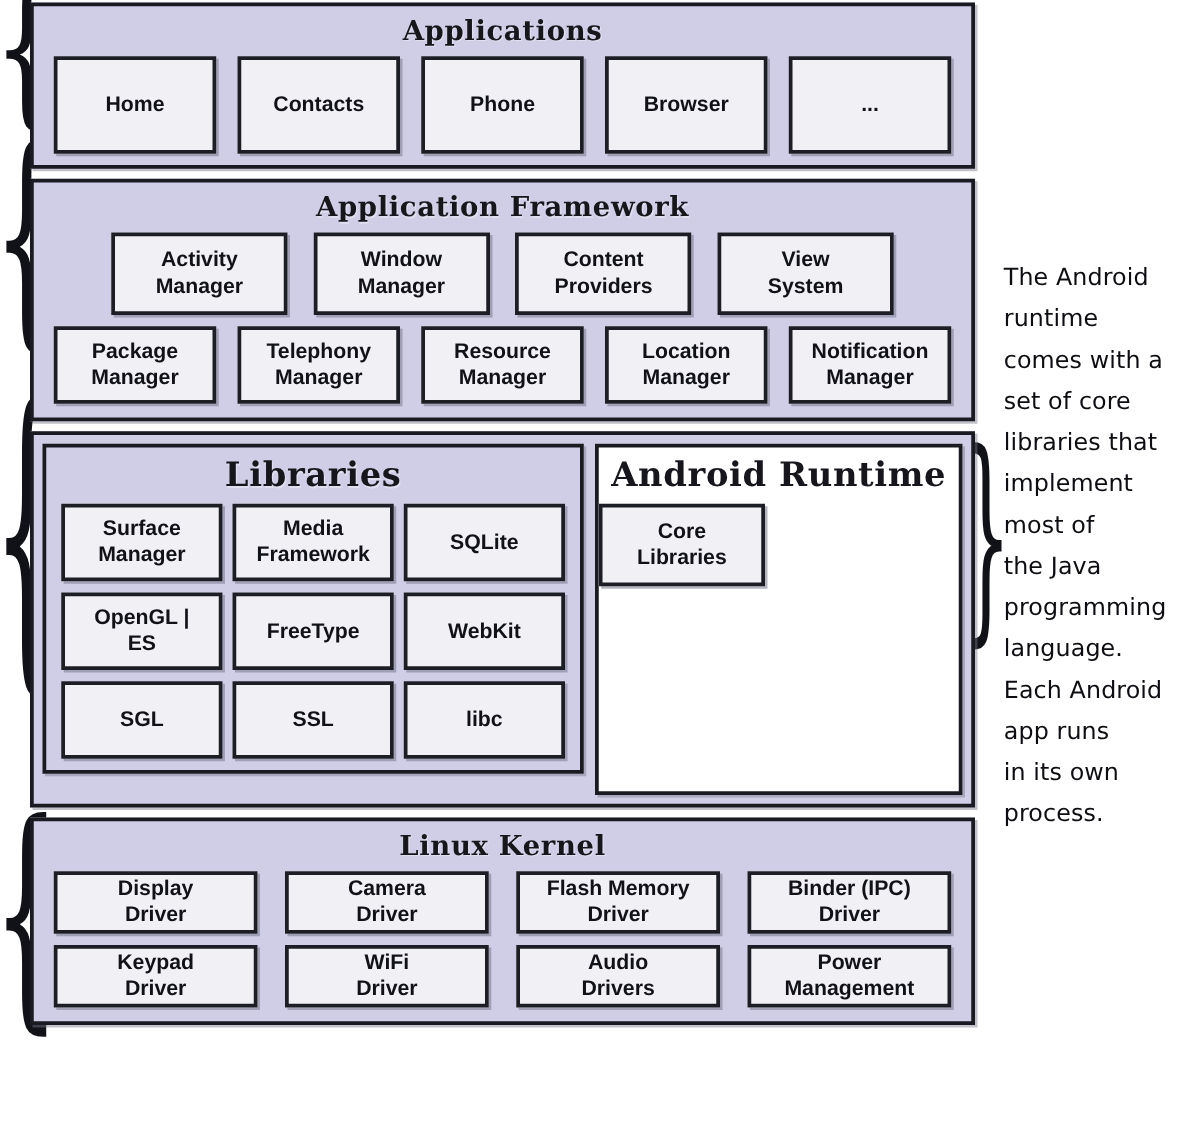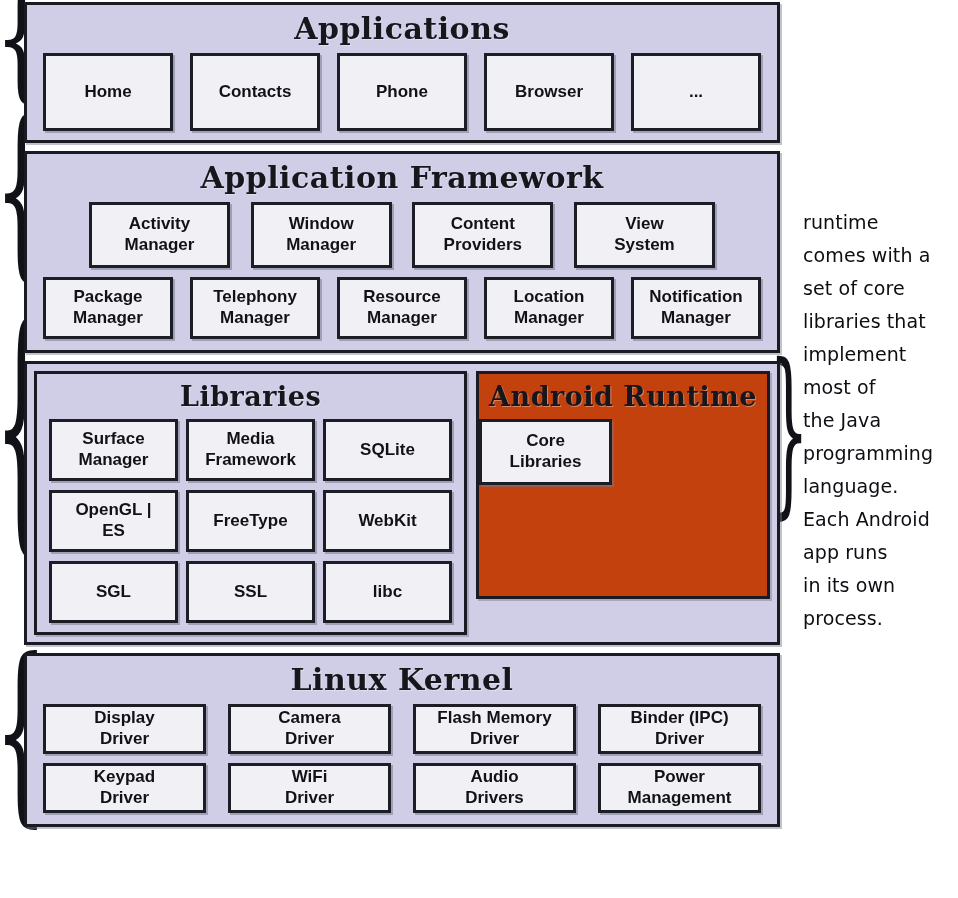--- a/index.html
+++ b/index.html
@@ -29,21 +29,21 @@
     box-sizing: border-box;
     position: relative;
     margin-bottom: 8px;
     box-shadow: 2px 2px 0 rgba(120,120,140,0.45);
   }
 
   .layer-title {
     text-align: center;
     font-family: "DejaVu Serif", serif;
     font-weight: 700;
-    font-size: 30px;
+    font-size: 22px;
     line-height: 1;
     color: #16161c;
     letter-spacing: 0.5px;
     padding-top: 9px;
     padding-bottom: 9px;
     text-shadow: 1px 1px 0 rgba(255,255,255,0.35);
   }
 
   .layer-title.small {
     font-size: 27px;
@@ -91,24 +91,24 @@
   }
   .libs-left {
     flex: 0 0 433px;
     background: #cfcee6;
     border: 3px solid #1a1a22;
     box-sizing: border-box;
     box-shadow: 2px 2px 0 rgba(120,120,140,0.45);
   }
   .libs-right {
     flex: 1 1 auto;
-    background: #c2410c;
+    background: #ffffff;
     border: 3px solid #1a1a22;
     box-sizing: border-box;
-    height: 228px;
+    height: 281px;
     position: relative;
     box-shadow: 2px 2px 0 rgba(120,120,140,0.45);
   }
   .libs-row { padding: 0 12px; margin-bottom: 9px; }
   .libs-row .cell { height: 62px; width: 129px; }
 
   .runtime-box-wrap {
     display: flex;
     justify-content: flex-start;
   }
@@ -244,20 +244,21 @@
       <div class="cell">Keypad<br>Driver</div>
       <div class="cell">WiFi<br>Driver</div>
       <div class="cell">Audio<br>Drivers</div>
       <div class="cell">Power<br>Management</div>
     </div>
   </section>
 
 </div>
 
 <div id="annotation">
+  <div class="aline">The Android</div>
   <div class="aline">runtime</div>
   <div class="aline">comes with a</div>
   <div class="aline">set of core</div>
   <div class="aline">libraries that</div>
   <div class="aline">implement</div>
   <div class="aline">most of</div>
   <div class="aline">the Java</div>
   <div class="aline">programming</div>
   <div class="aline">language.</div>
   <div class="aline">Each Android</div>

